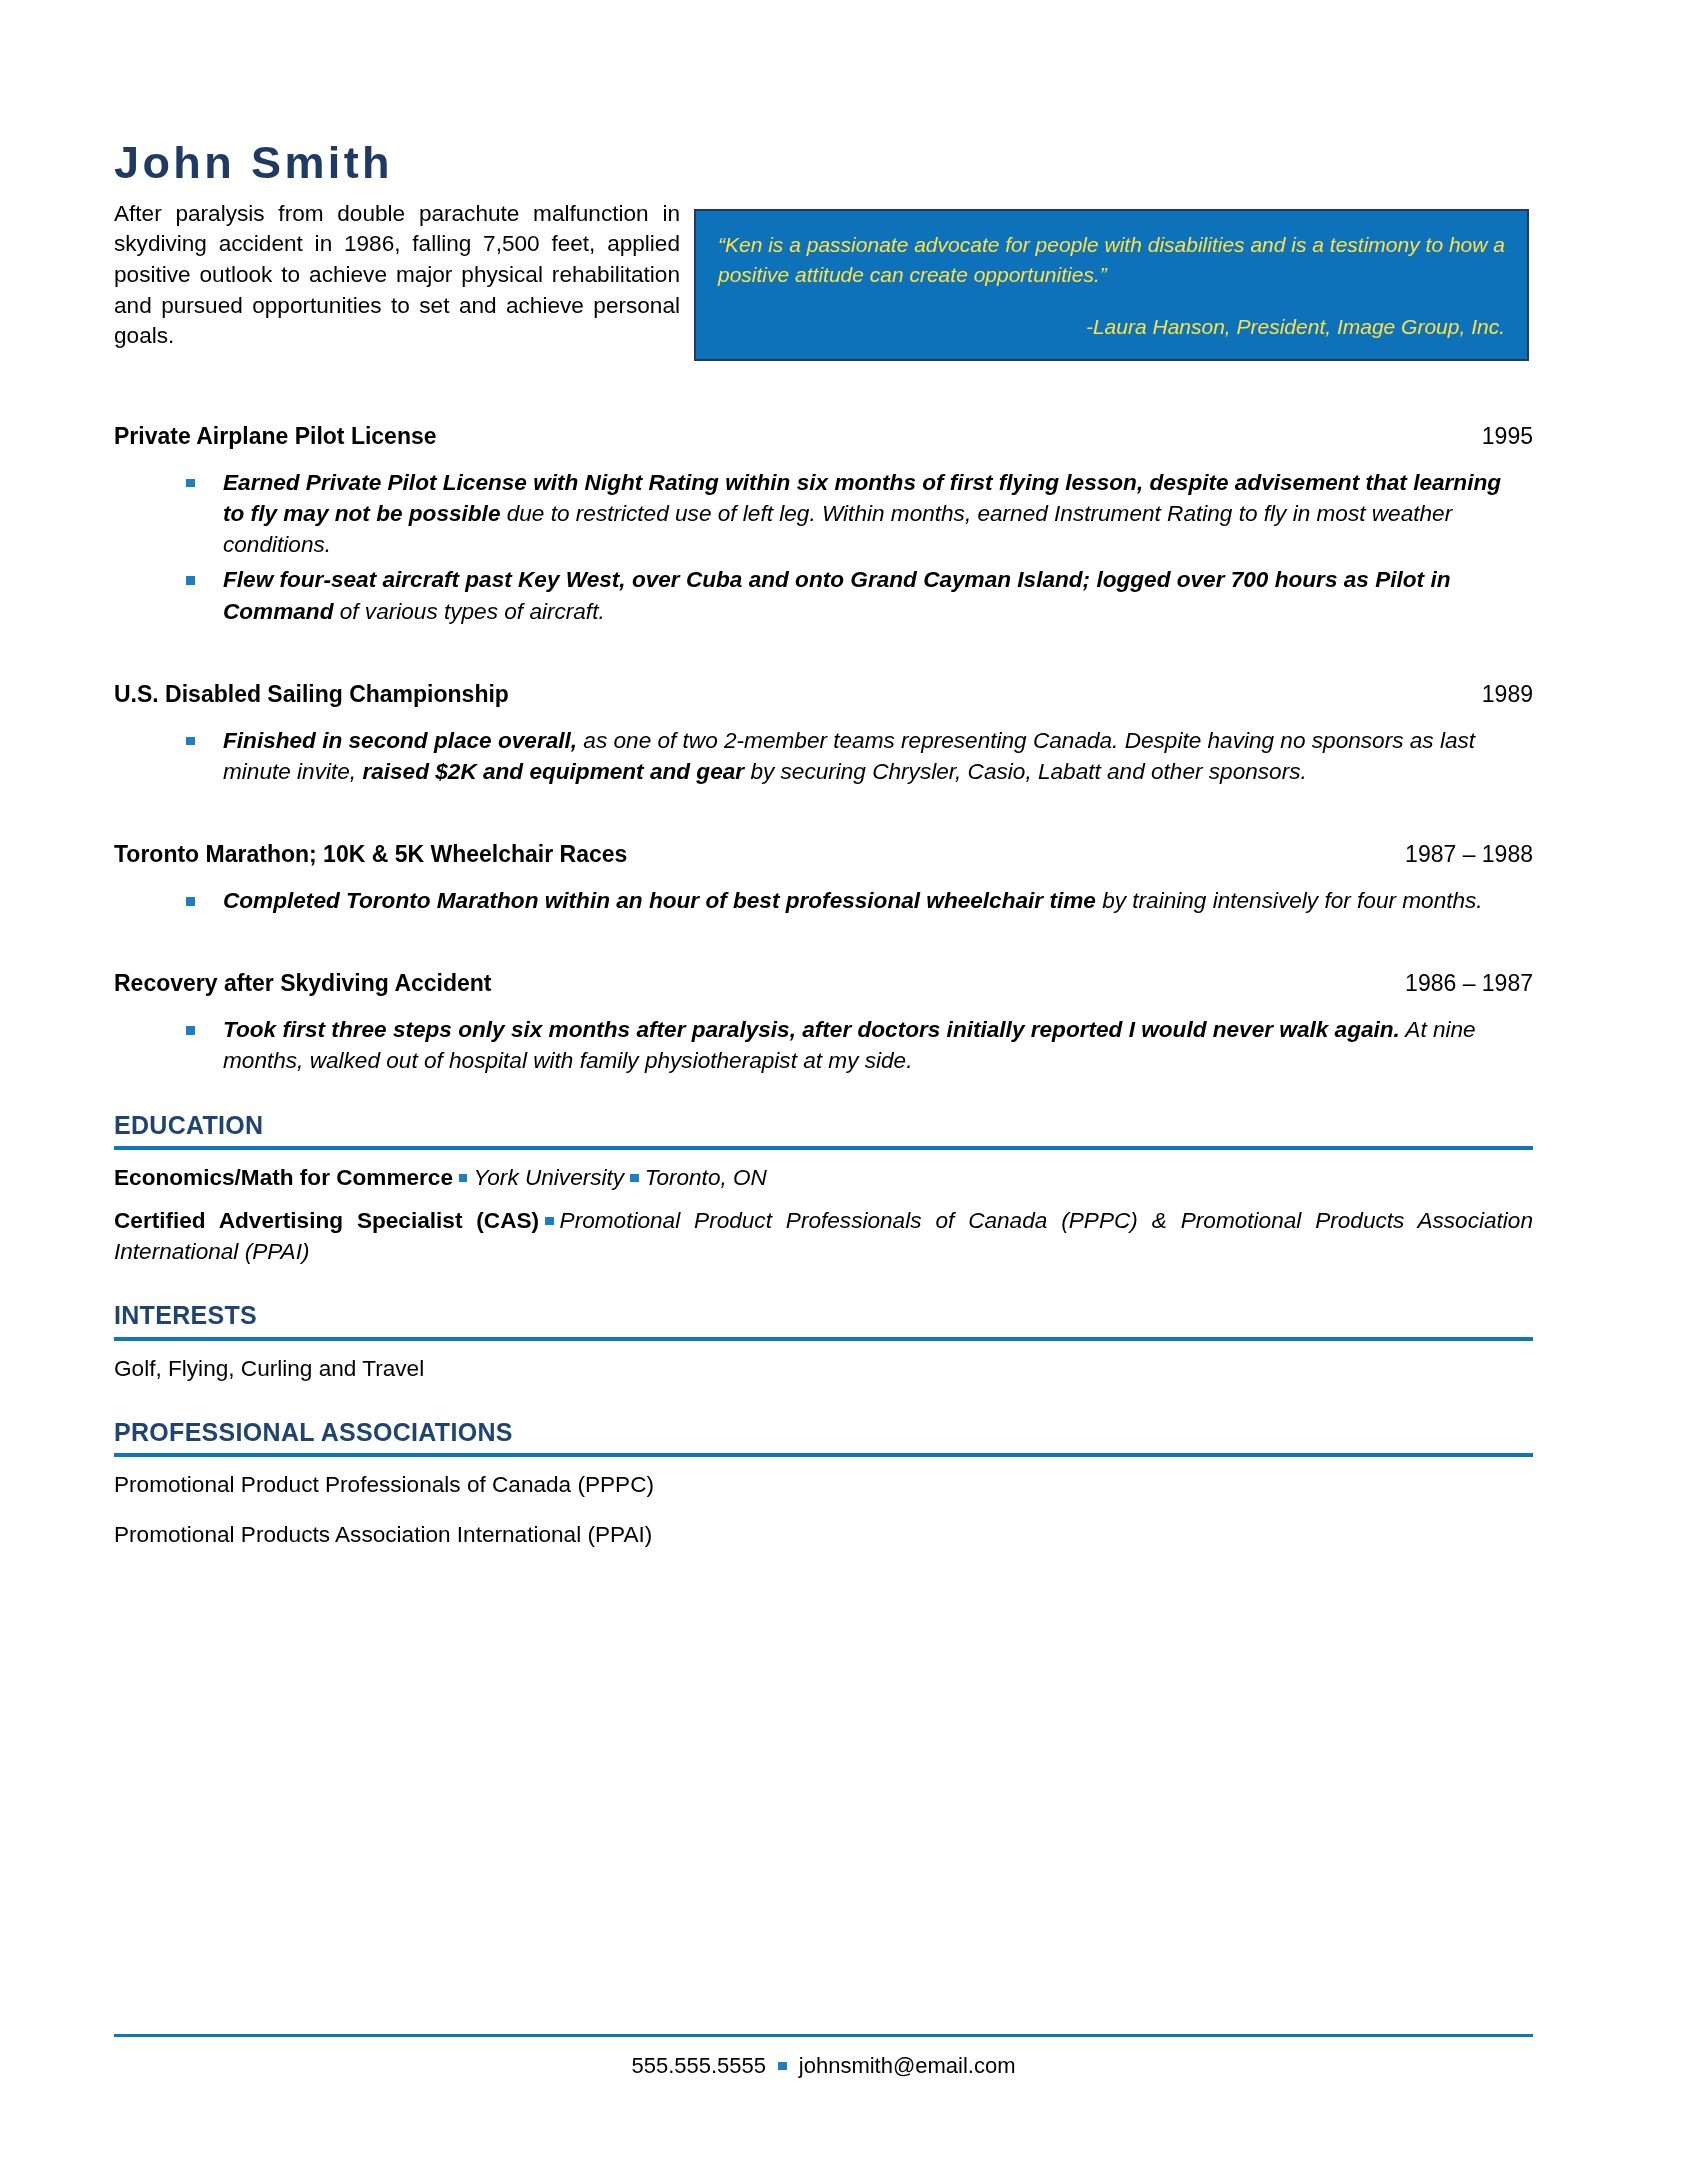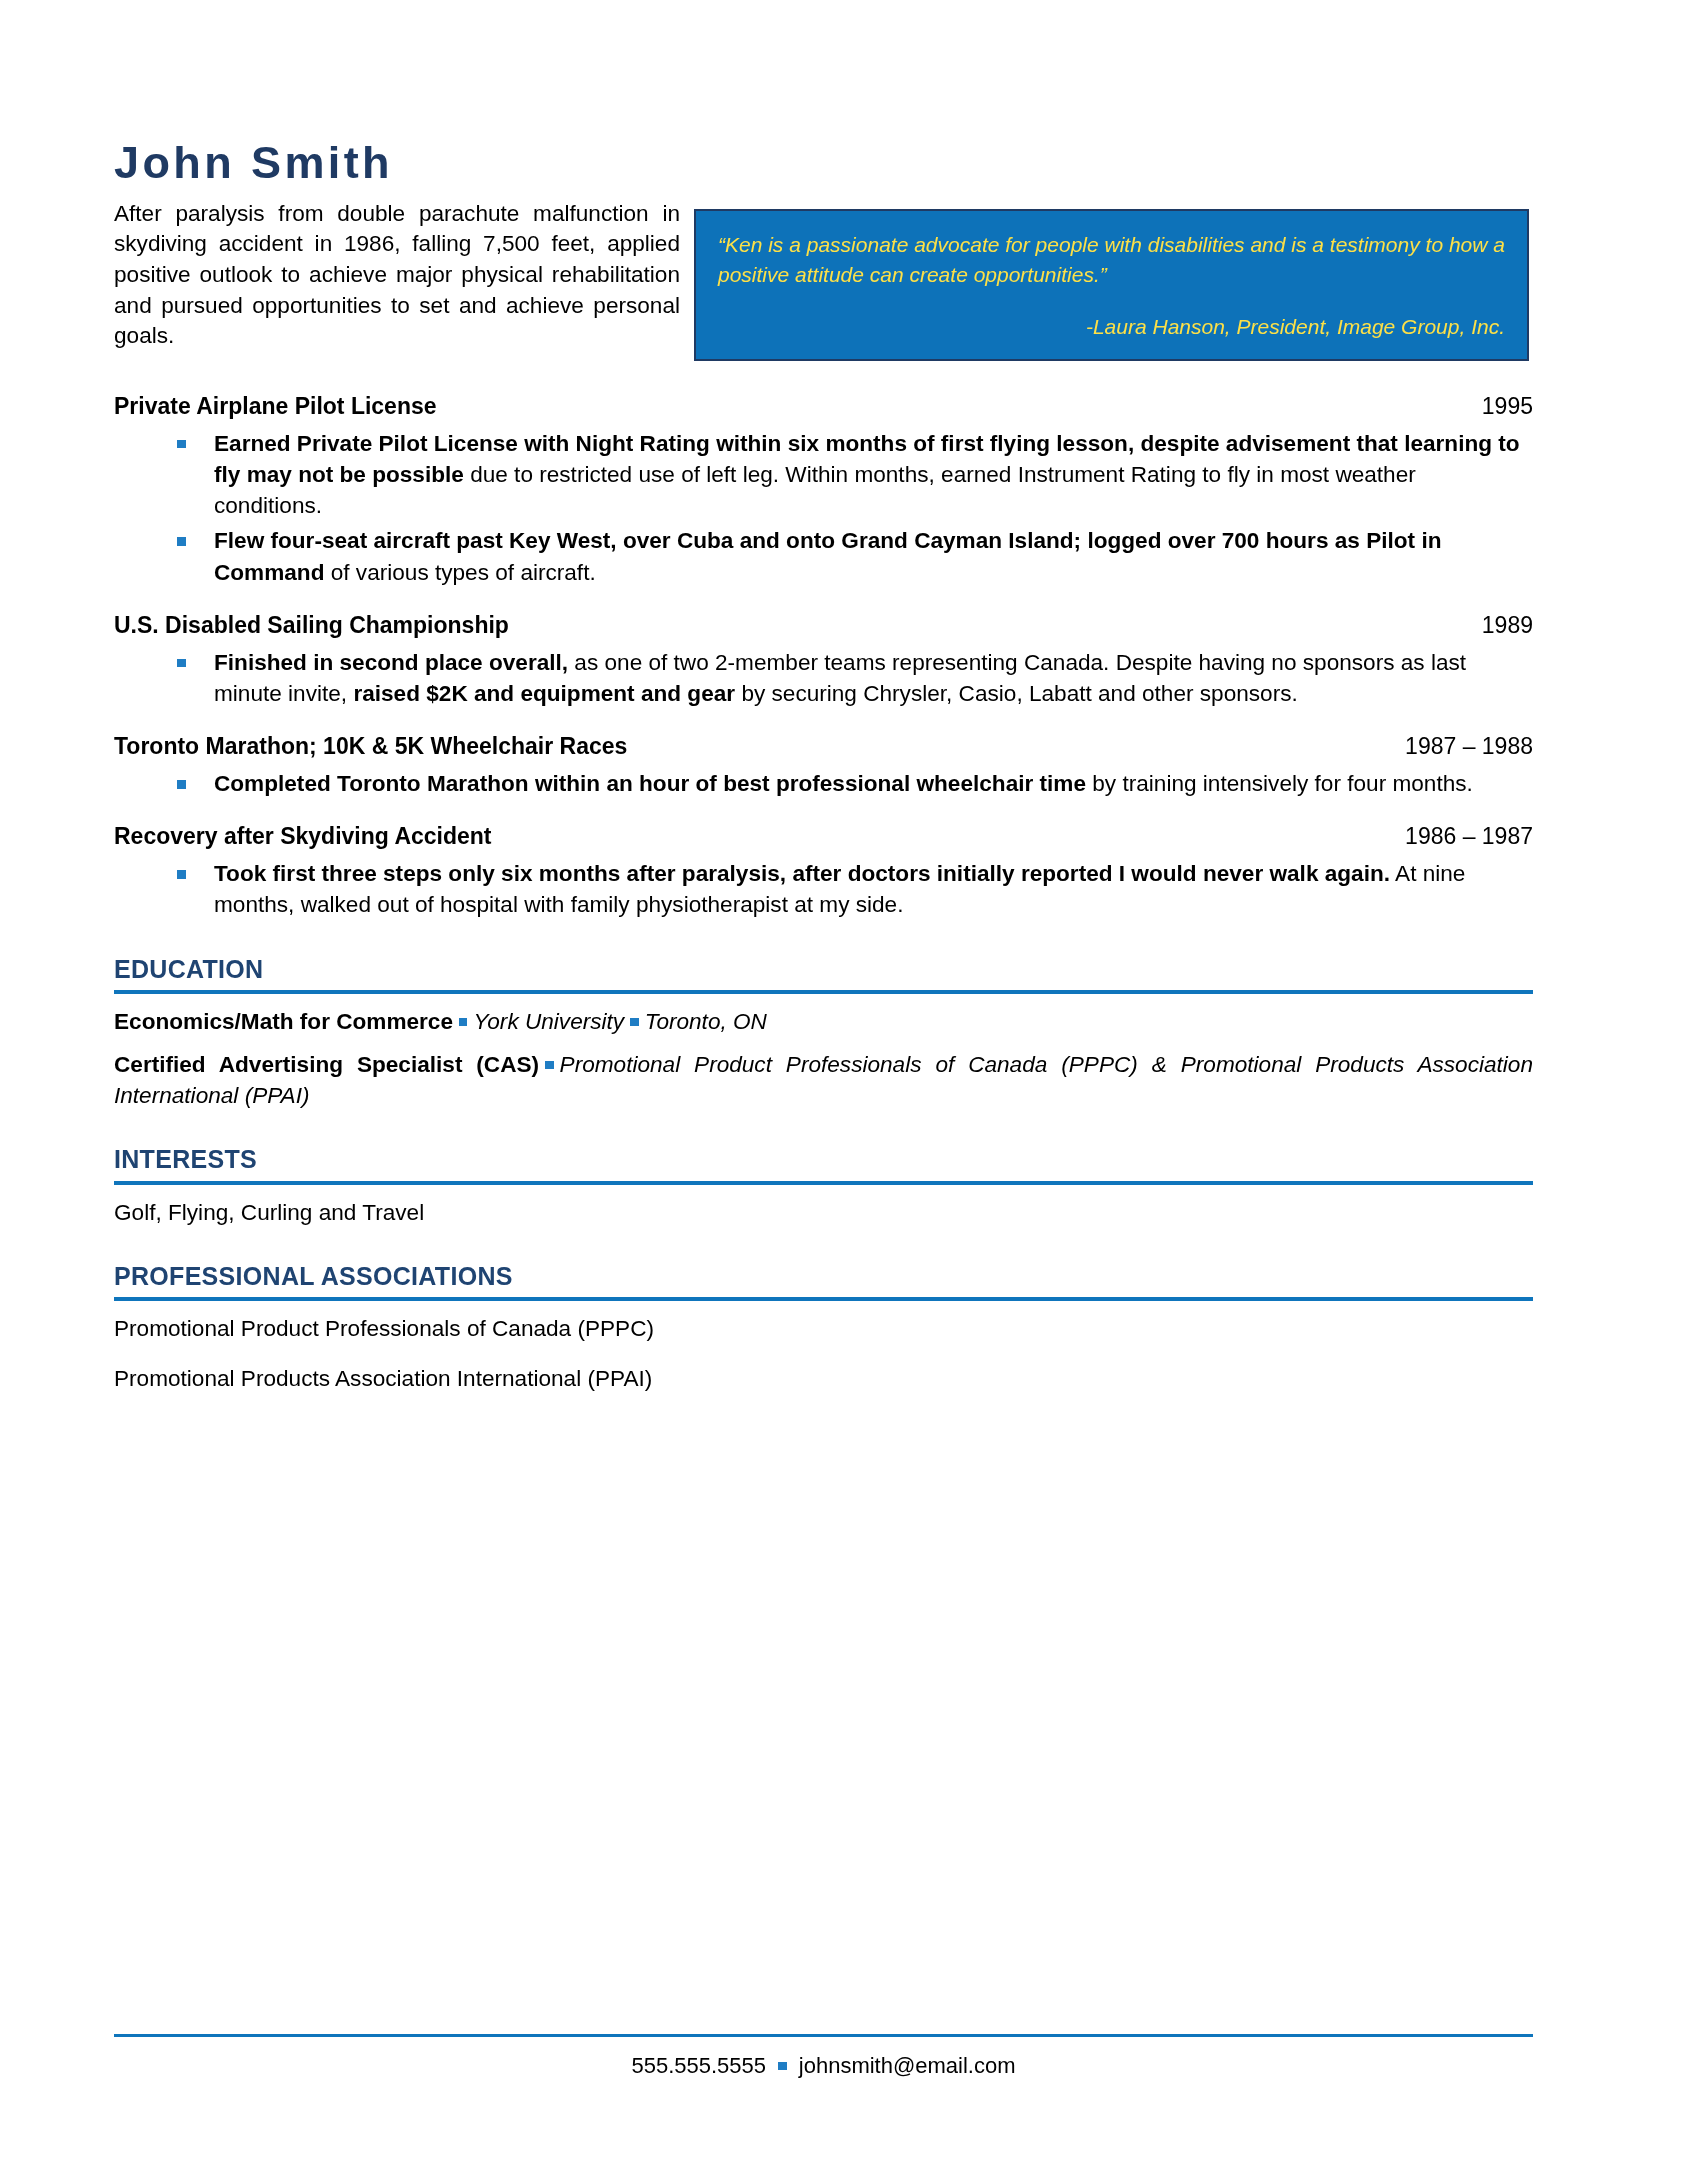--- a/index.html
+++ b/index.html
@@ -77,26 +77,27 @@
   .entry { margin-top: 24px; }
   .entry-head {
     display: flex;
     align-items: baseline;
     font-size: 23px;
     font-weight: bold;
     color: #000;
     margin-bottom: 7.7px;
   }
   .entry-title { flex: 1 1 auto; }
-  .entry-date { flex: 0 0 auto; font-weight: normal; }
+  .entry-date { flex: 0 0 auto; font-weight: normal; margin-top: 30px; }
 
   ul.bullets {
     list-style: none;
-    margin: 8px;
+    margin: 17px;
     padding: 0;
+    font-style: italic;
   }
   ul.bullets > li {
     position: relative;
     padding-left: 92px;
     font-size: 22.6px;
     line-height: 1.38;
     margin-bottom: 4.3px;
     text-align: left;
   }
   ul.bullets > li .sq {

